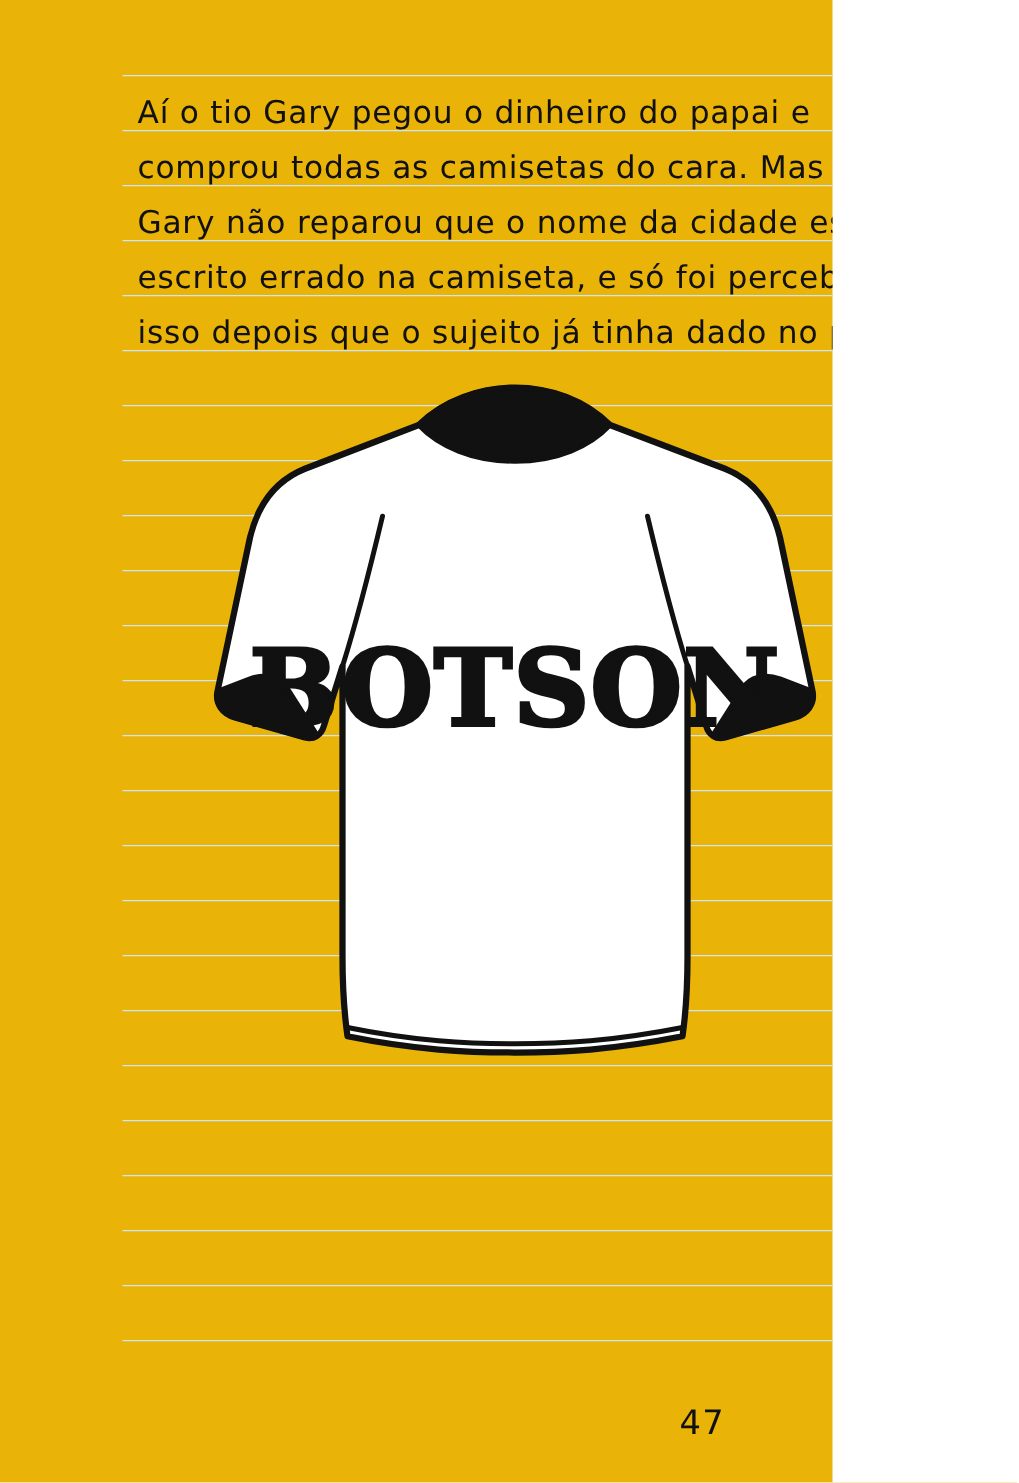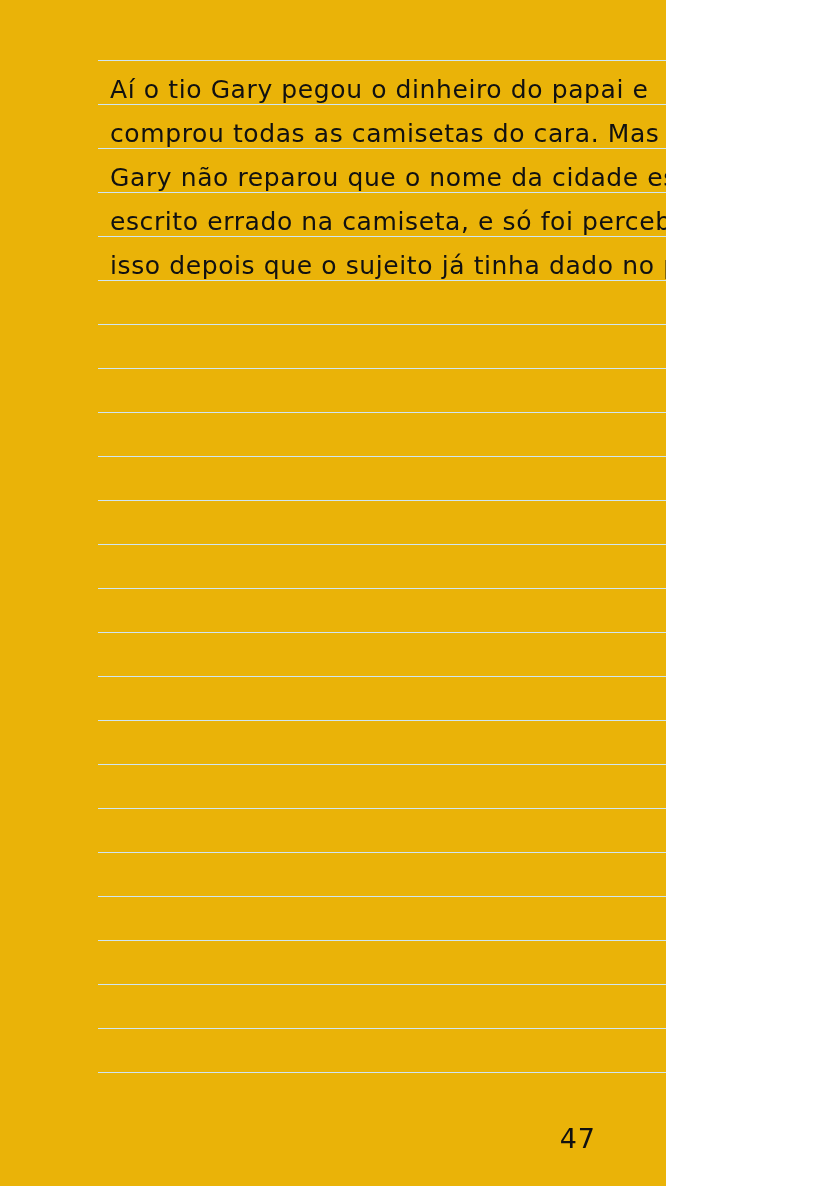--- a/index.html
+++ b/index.html
@@ -51,21 +51,21 @@
     position: absolute;
     left: 150px;
     top: 295px;
     width: 520px;
     height: 560px;
   }
   .art svg { display: block; }
 
   .page-number {
     position: absolute;
-    right: 70px;
+    right: 86px;
     bottom: 32px;
     font-family: "DejaVu Sans", sans-serif;
     font-size: 27px;
     color: #111111;
     letter-spacing: 1px;
   }
 </style>
 </head>
 <body>
 
@@ -93,17 +93,64 @@
       <div class="rule" style="top: 792px; background: rgb(207, 230, 242);"></div>
       <div class="rule" style="top: 836px; background: rgb(207, 230, 242);"></div>
       <div class="rule" style="top: 880px; background: rgb(207, 230, 242);"></div>
       <div class="rule" style="top: 924px; background: rgb(207, 230, 242);"></div>
       <div class="rule" style="top: 968px; background: rgb(207, 230, 242);"></div>
       <div class="rule" style="top: 1012px; background: rgb(207, 230, 242);"></div>
     </div>
 
   <div class="text-block" id="para-top">Aí o tio Gary pegou o dinheiro do papai e comprou todas as camisetas do cara. Mas o tio Gary não reparou que o nome da cidade estava escrito errado na camiseta, e só foi perceber isso depois que o sujeito já tinha dado no pé.</div>
 
+  <div class="art">
+    <svg width="520" height="560" viewBox="0 0 520 560" xmlns="http://www.w3.org/2000/svg">
+
+      <path d="M185 45
+               C205 25 235 15 262 15
+               C290 15 318 25 338 45
+               L430 80
+               C455 90 468 110 474 135
+               L500 258
+               C502 268 496 276 486 279
+               L430 295
+               C423 297 417 293 415 286
+               L400 238
+               L400 470
+               C400 498 398 520 396 534
+               C340 545 300 547 262 547
+               C224 547 182 545 128 534
+               C126 520 124 498 124 470
+               L124 238
+               L109 286
+               C107 293 101 297 94 295
+               L38 279
+               C28 276 22 268 24 258
+               L50 135
+               C56 110 69 90 94 80
+               Z" fill="#ffffff" stroke="#111111" stroke-width="5" stroke-linejoin="round"></path>
+
+      <path d="M185 45
+               C205 25 235 15 262 15
+               C290 15 318 25 338 45
+               C322 62 296 74 262 74
+               C228 74 201 62 185 45 Z" fill="#111111" stroke="#111111" stroke-width="4" stroke-linejoin="round"></path>
+
+      <path d="M156 118 C146 160 136 200 124 238" fill="none" stroke="#111111" stroke-width="4" stroke-linecap="round"></path>
+      <path d="M368 118 C378 160 388 200 400 238" fill="none" stroke="#111111" stroke-width="4" stroke-linecap="round"></path>
+
+      <path d="M24 258 L50 248 C62 244 74 246 80 256 L101 289
+               C106 296 101 296 94 295 L38 279 C28 276 22 268 24 258 Z" fill="#111111" stroke="#111111" stroke-width="4" stroke-linejoin="round"></path>
+
+      <path d="M500 258 L474 248 C462 244 450 246 444 256 L423 289
+               C418 296 423 296 430 295 L486 279 C496 276 502 268 500 258 Z" fill="#111111" stroke="#111111" stroke-width="4" stroke-linejoin="round"></path>
+
+      <path d="M128 527 C182 538 224 540 262 540 C300 540 340 538 396 527" fill="none" stroke="#111111" stroke-width="4" stroke-linecap="round"></path>
+
+      <text x="262" y="285" text-anchor="middle" font-family="'DejaVu Serif', serif" font-size="84" font-weight="bold" letter-spacing="1" fill="#111111" stroke="#111111" stroke-width="3" id="jersey-text">BOTSON</text>
+    </svg>
+  </div>
 
 
   <div class="page-number">47</div>
 
 </div>
 
 </body></html>

